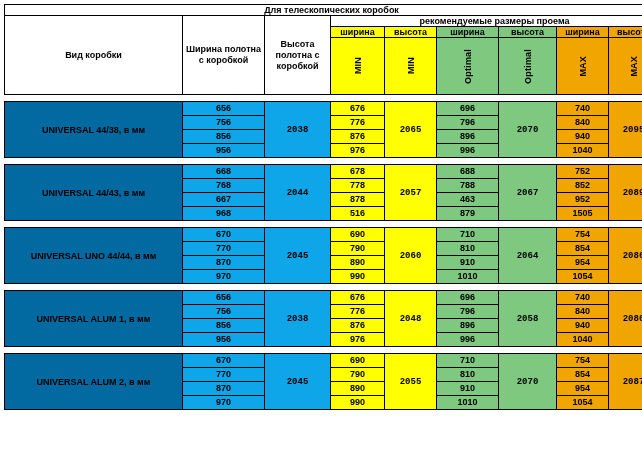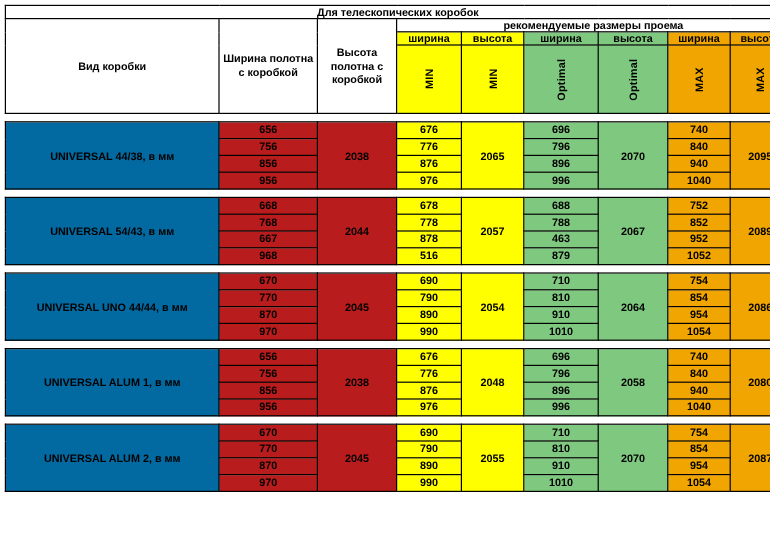--- a/index.html
+++ b/index.html
@@ -74,36 +74,37 @@
   }
   .vert-wrap {
     height: 56px;
     display: flex;
     align-items: center;
     justify-content: center;
   }
   .c-yellow { background: #ffff00; }
   .c-green  { background: #7fc87f; }
   .c-orange { background: #f0a500; }
-  .c-white  { background: #b91c1c; }
+  .c-white  { background: #0ea5e9; }
   .name-cell {
     font-size: 9px;
     font-weight: bold;
     background: #0369a1;
     padding: 2px 3px;
   }
   .val {
     height: 13px;
     line-height: 13px;
     font-size: 9px;
   }
   .redtxt { color: #d11a1a; }
   .merged {
     font-size: 10px;
     font-weight: bold;
+    font-family: Liberation Mono, monospace;
   }
 </style>
 </head>
 <body>
 
 <div class="page">
   <table class="main">
     <colgroup>
       <col style="width:178px">
       <col style="width:82px">
@@ -222,21 +223,21 @@
           <col style="width: 66px;">
           <col style="width: 54px;">
           <col style="width: 52px;">
           <col style="width: 62px;">
           <col style="width: 58px;">
           <col style="width: 52px;">
           <col style="width: 50px;">
         </colgroup>
         <tbody>
           <tr>
-            <td class="name-cell" rowspan="4">UNIVERSAL 54/43, в мм</td>
+            <td class="name-cell" rowspan="4">UNIVERSAL 44/43, в мм</td>
             <td class="val c-white redtxt">668</td>
             <td class="merged c-white redtxt" rowspan="4">2044</td>
             <td class="val c-yellow">678</td>
             <td class="merged c-yellow" rowspan="4">2057</td>
             <td class="val c-green">688</td>
             <td class="merged c-green" rowspan="4">2067</td>
             <td class="val c-orange">752</td>
             <td class="merged c-orange" rowspan="4">2089</td>
           </tr>
           <tr>
@@ -248,21 +249,21 @@
           <tr>
             <td class="val c-white redtxt">667</td>
             <td class="val c-yellow">878</td>
             <td class="val c-green">463</td>
             <td class="val c-orange">952</td>
           </tr>
           <tr>
             <td class="val c-white redtxt">968</td>
             <td class="val c-yellow">516</td>
             <td class="val c-green">879</td>
-            <td class="val c-orange">1052</td>
+            <td class="val c-orange">1505</td>
           </tr>
         </tbody>
       </table>
       <div style="height: 6px;"></div>
       <table class="main">
         <colgroup>
           <col style="width: 178px;">
           <col style="width: 82px;">
           <col style="width: 66px;">
           <col style="width: 54px;">
@@ -271,21 +272,21 @@
           <col style="width: 58px;">
           <col style="width: 52px;">
           <col style="width: 50px;">
         </colgroup>
         <tbody>
           <tr>
             <td class="name-cell" rowspan="4">UNIVERSAL UNO 44/44, в мм</td>
             <td class="val c-white redtxt">670</td>
             <td class="merged c-white redtxt" rowspan="4">2045</td>
             <td class="val c-yellow">690</td>
-            <td class="merged c-yellow" rowspan="4">2054</td>
+            <td class="merged c-yellow" rowspan="4">2060</td>
             <td class="val c-green">710</td>
             <td class="merged c-green" rowspan="4">2064</td>
             <td class="val c-orange">754</td>
             <td class="merged c-orange" rowspan="4">2086</td>
           </tr>
           <tr>
             <td class="val c-white redtxt">770</td>
             <td class="val c-yellow">790</td>
             <td class="val c-green">810</td>
             <td class="val c-orange">854</td>

